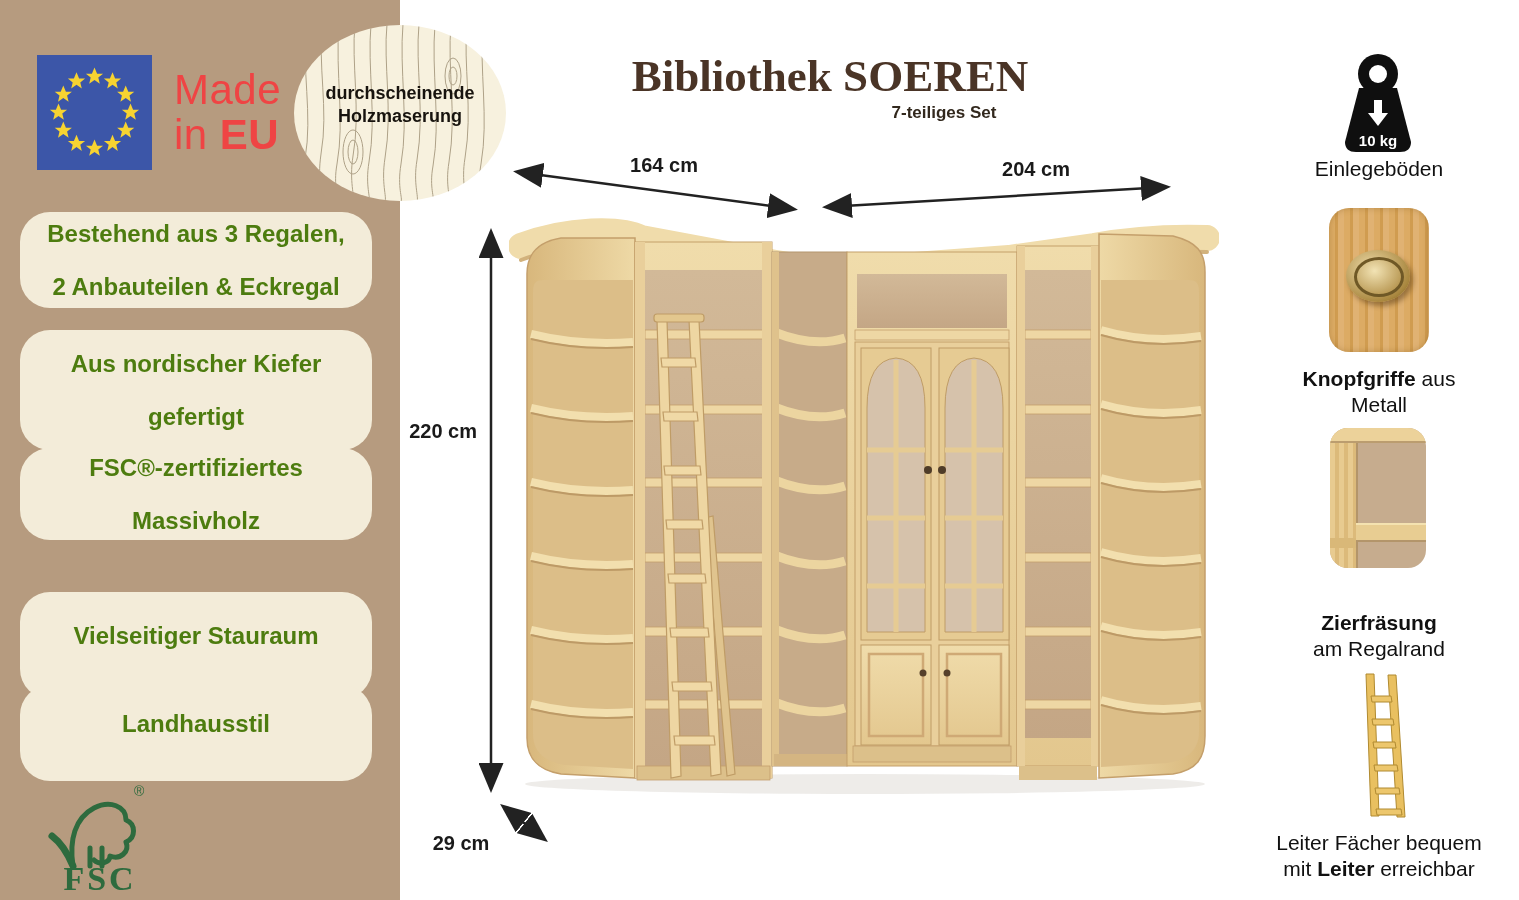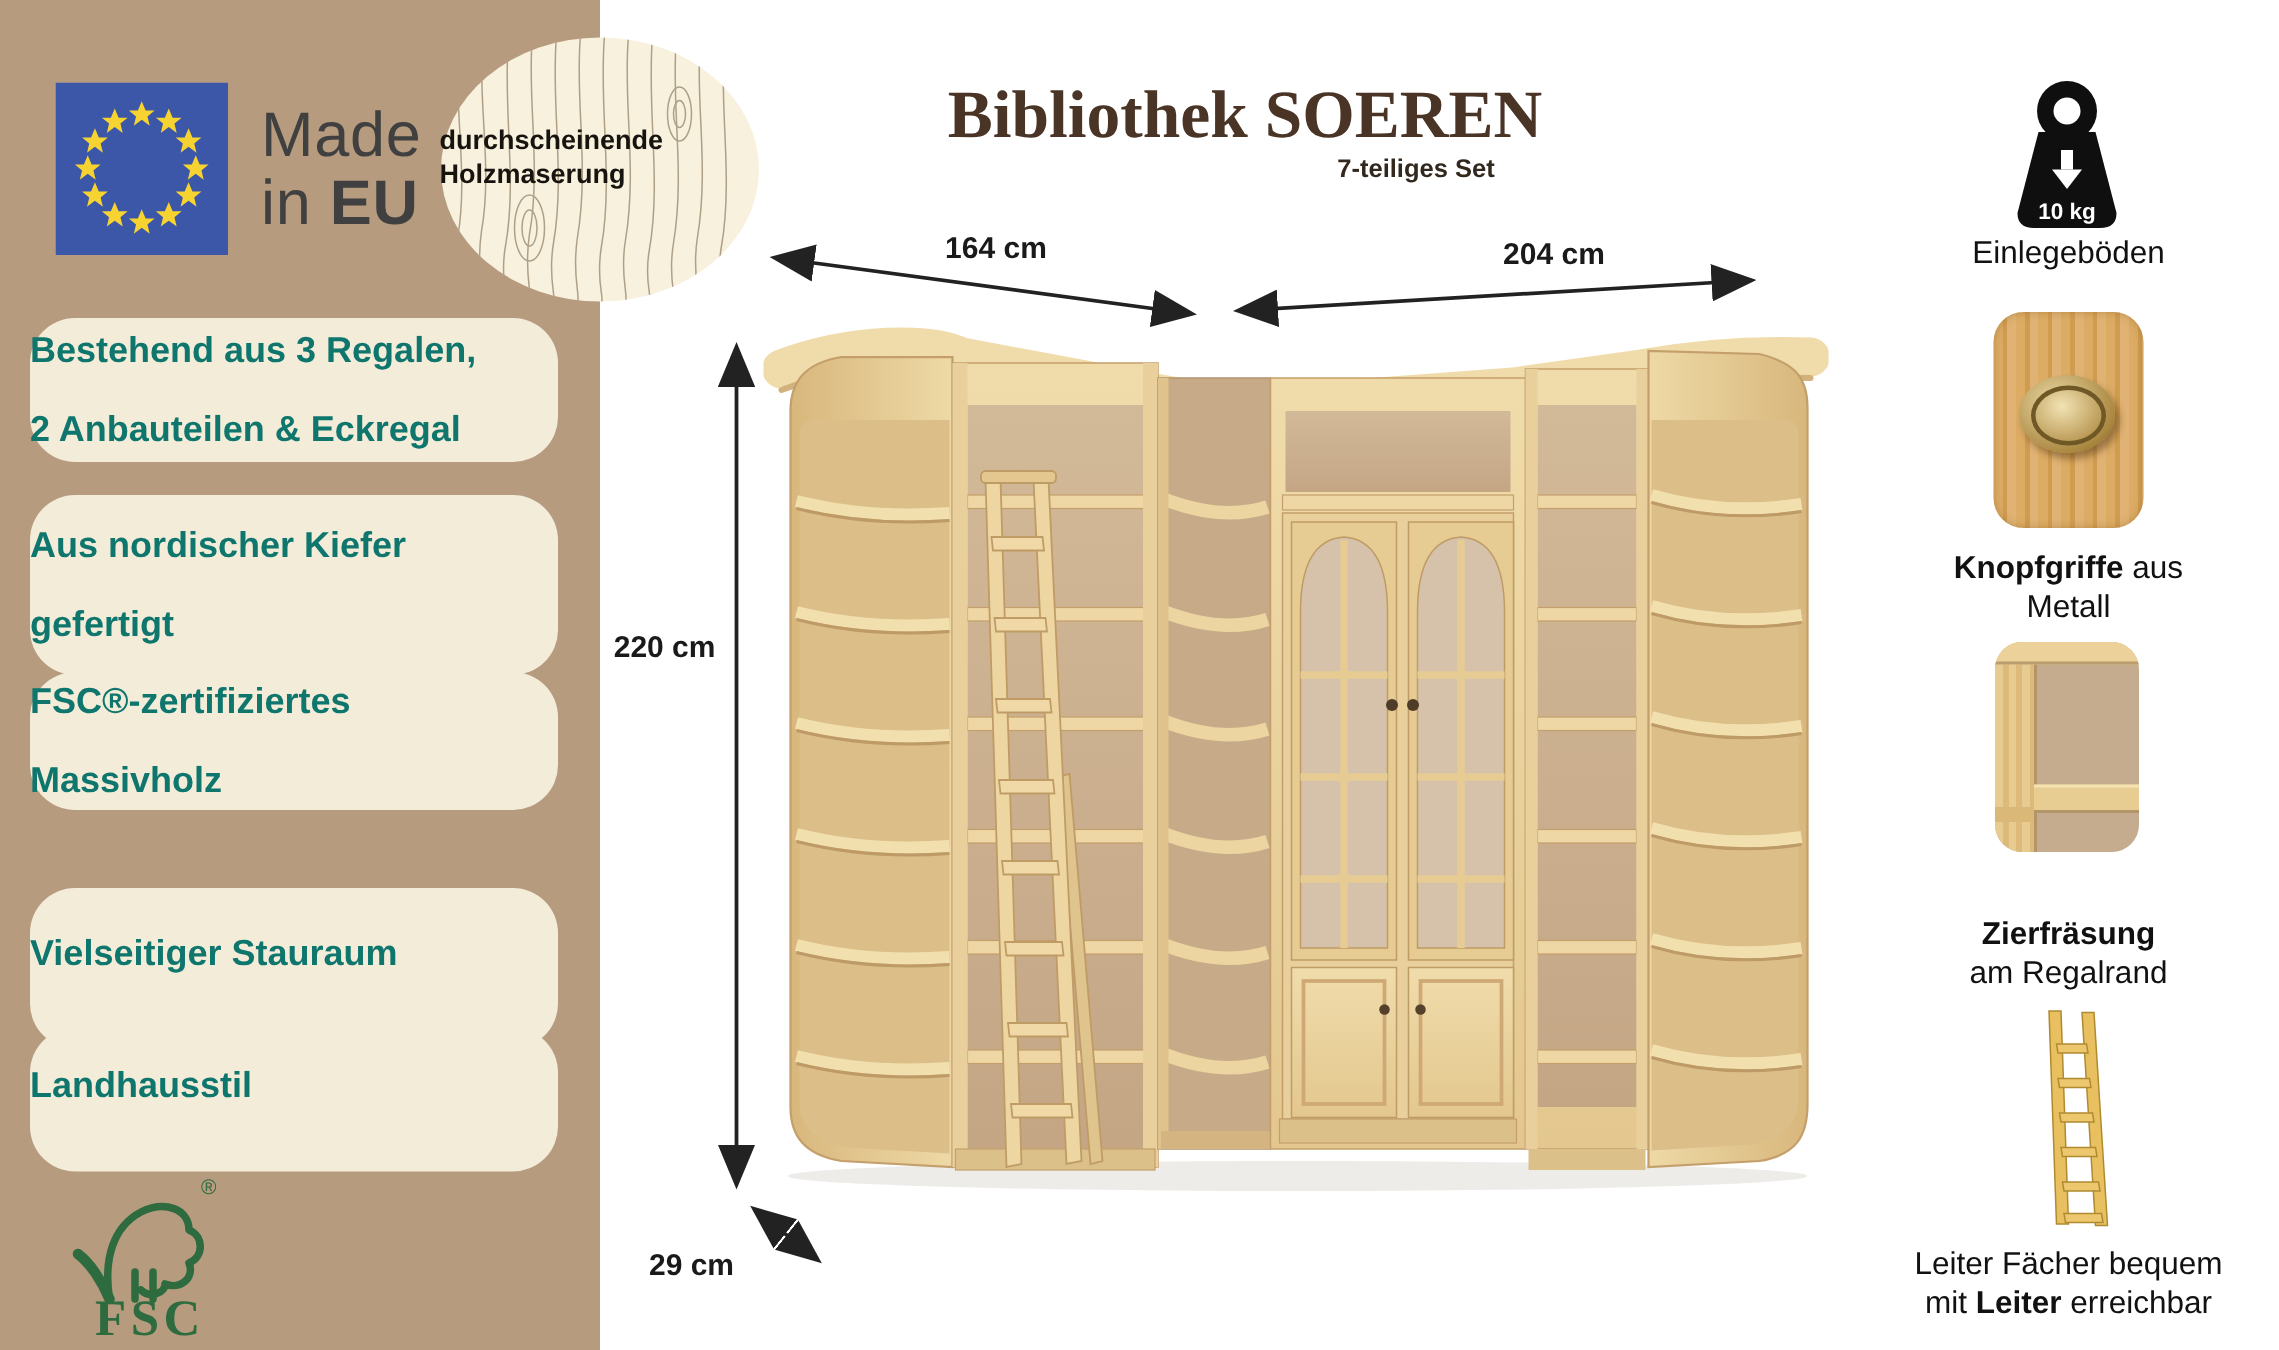--- a/index.html
+++ b/index.html
@@ -3,31 +3,31 @@
 <meta charset="utf-8">
 <style>
   html,body{margin:0;padding:0;background:#ffffff;}
   #canvas{position:relative;width:1519px;height:900px;background:#ffffff;overflow:hidden;
           font-family:"Liberation Sans",sans-serif;color:#1a1a1a;}
   
   .left-panel{position:absolute;left:0;top:0;width:400px;height:900px;background:#b69b7f;}
   
   .made-in{position:absolute;left:37px;top:55px;display:flex;align-items:center;}
   .eu-flag{width:115px;height:115px;display:block;}
-  .made-text{margin-left:22px;font-size:42px;line-height:1.06;color:#404040;letter-spacing:.5px;}
+  .made-text{margin-left:22px;font-size:42px;line-height:1.06;color:#ef4444;letter-spacing:.5px;}
   .made-text .bold{font-weight:bold;}
   
   .wood-badge{position:absolute;left:293px;top:24px;width:214px;height:178px;}
   .wood-badge svg{position:absolute;left:0;top:0;}
-  .wood-badge .txt{position:absolute;left:0;top:58px;width:100%;
+  .wood-badge .txt{position:absolute;left:0;top:58px;width:100%;text-align:center;
                    font-weight:bold;font-size:18px;line-height:1.3;color:#17130e;}
   
   .pill{position:absolute;left:20px;width:352px;background:#f3ecd9;border-radius:30px;
-        display:flex;flex-direction:column;justify-content:center;
-        font-weight:bold;font-size:24px;line-height:1.38;color:#0f766e;gap:19px;}
+        display:flex;flex-direction:column;justify-content:center;text-align:center;
+        font-weight:bold;font-size:24px;line-height:1.38;color:#4d7c0f;gap:19px;}
   .pill span{display:block;}
   .pill1{top:212px;height:96px;}
   .pill2{top:330px;height:120px;}
   .pill3{top:448px;height:92px;}
   .pill4{top:592px;height:107px;}
   .pill5{top:685px;height:96px;}
   
   .fsc{position:absolute;left:42px;top:778px;width:120px;height:118px;}
   
   .title{position:absolute;left:530px;top:50px;width:600px;text-align:center;

